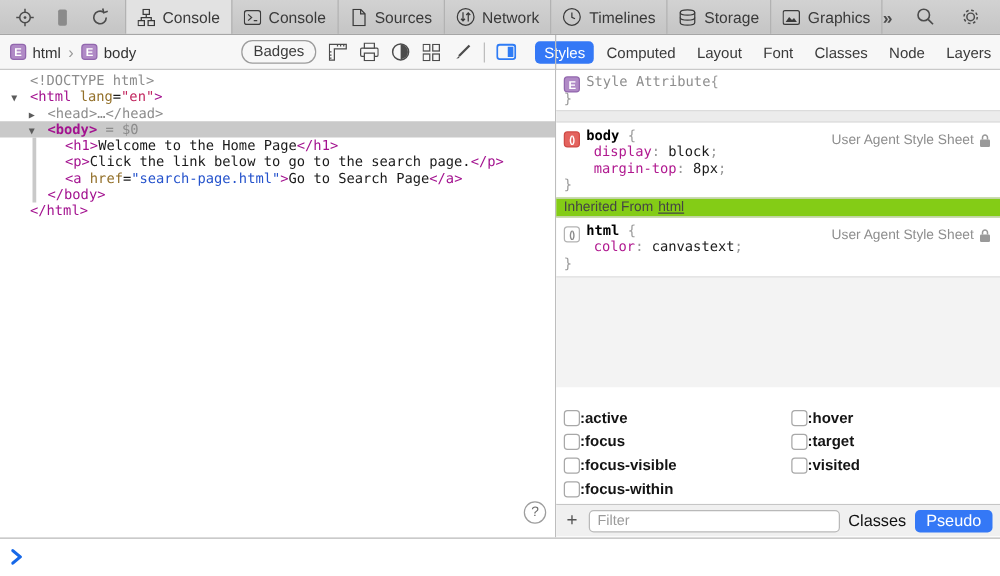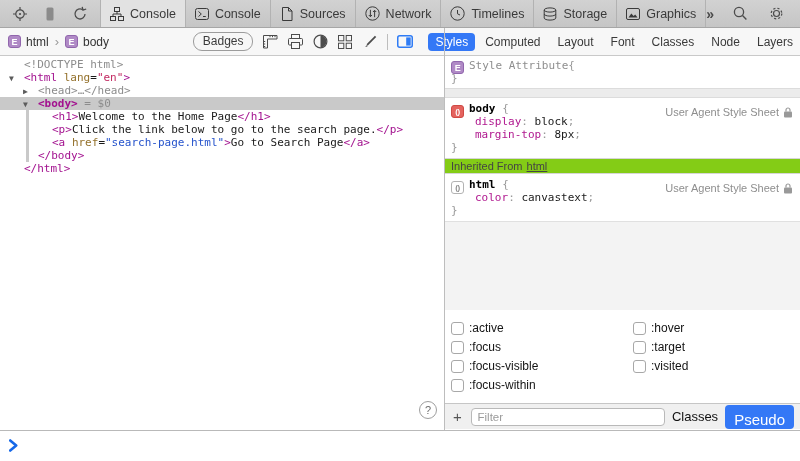--- a/index.html
+++ b/index.html
@@ -77,30 +77,30 @@
   .rbadge.purple { background:#b08ac6; border:1px solid #9166ad; color:#fff; font-size:9px; }
   .dimtitle { color:#8e8e8e; }
   .inhbar { height:16px; background:#84cc16; border-top:1px solid #d6d6d6; border-bottom:1px solid #d6d6d6;
             font-family:"Liberation Sans", sans-serif; font-size:11px; color:#444; padding:1px 0 0 6px; }
   .inhbar u { margin-left:4px; }
   .emptyarea { height:89px; background:#f3f3f3; border-top:1px solid #e0e0e0; }
   .pseudo { position:relative; height:93px; background:#fff; border-top:1px solid #cicici;
             font-family:"Liberation Sans", sans-serif; font-size:12px; color:#141414; }
   .pcol { position:absolute; top:12px; }
   .pcol.l { left:6px; } .pcol.r { left:188px; }
-  .prow { display:flex; align-items:flex-start; gap:5px; height:19px; }
+  .prow { display:flex; align-items:flex-end; height:19px;font-weight:bold; }
   .cb { width:13px; height:13px; border:1px solid #a8a8a8; border-radius:3px; background:#fff; flex:0 0 auto; }
   .filterbar { height:26px; background:#f0f0f0; border-top:1px solid #c6c6c6; display:flex; align-items:center;
                gap:7px; padding:0 6px; font-family:"Liberation Sans", sans-serif; }
   .addbtn { font-size:15px; color:#555; width:13px; text-align:center; }
   .filterin { width:201px; height:18px; border:1px solid #b9b9b9; border-radius:4px; background:#fff;
               font-size:11.5px; padding:0 6px; color:#333; font-family:"Liberation Sans", sans-serif; outline:none; }
   .filterin::placeholder { color:#9b9b9b; }
   .classesbtn { margin-left:auto; font-size:13px; color:#111; }
-  .pseudopill { background:#3478f6; color:#fff; font-size:15px; padding:8px 9px 3px; border-radius:4px; }
+  .pseudopill { background:#3478f6; color:#fff; font-size:13px; padding:2px 9px 3px; border-radius:4px; }
 
   
   .console { position:absolute; left:0; top:430px; width:800px; height:31px; background:#fff;
              border-top:1px solid #b9b9b9; padding:8px 0 0 9px; }
 
   svg { display:block; }
 </style>
 </head>
 <body>
 

